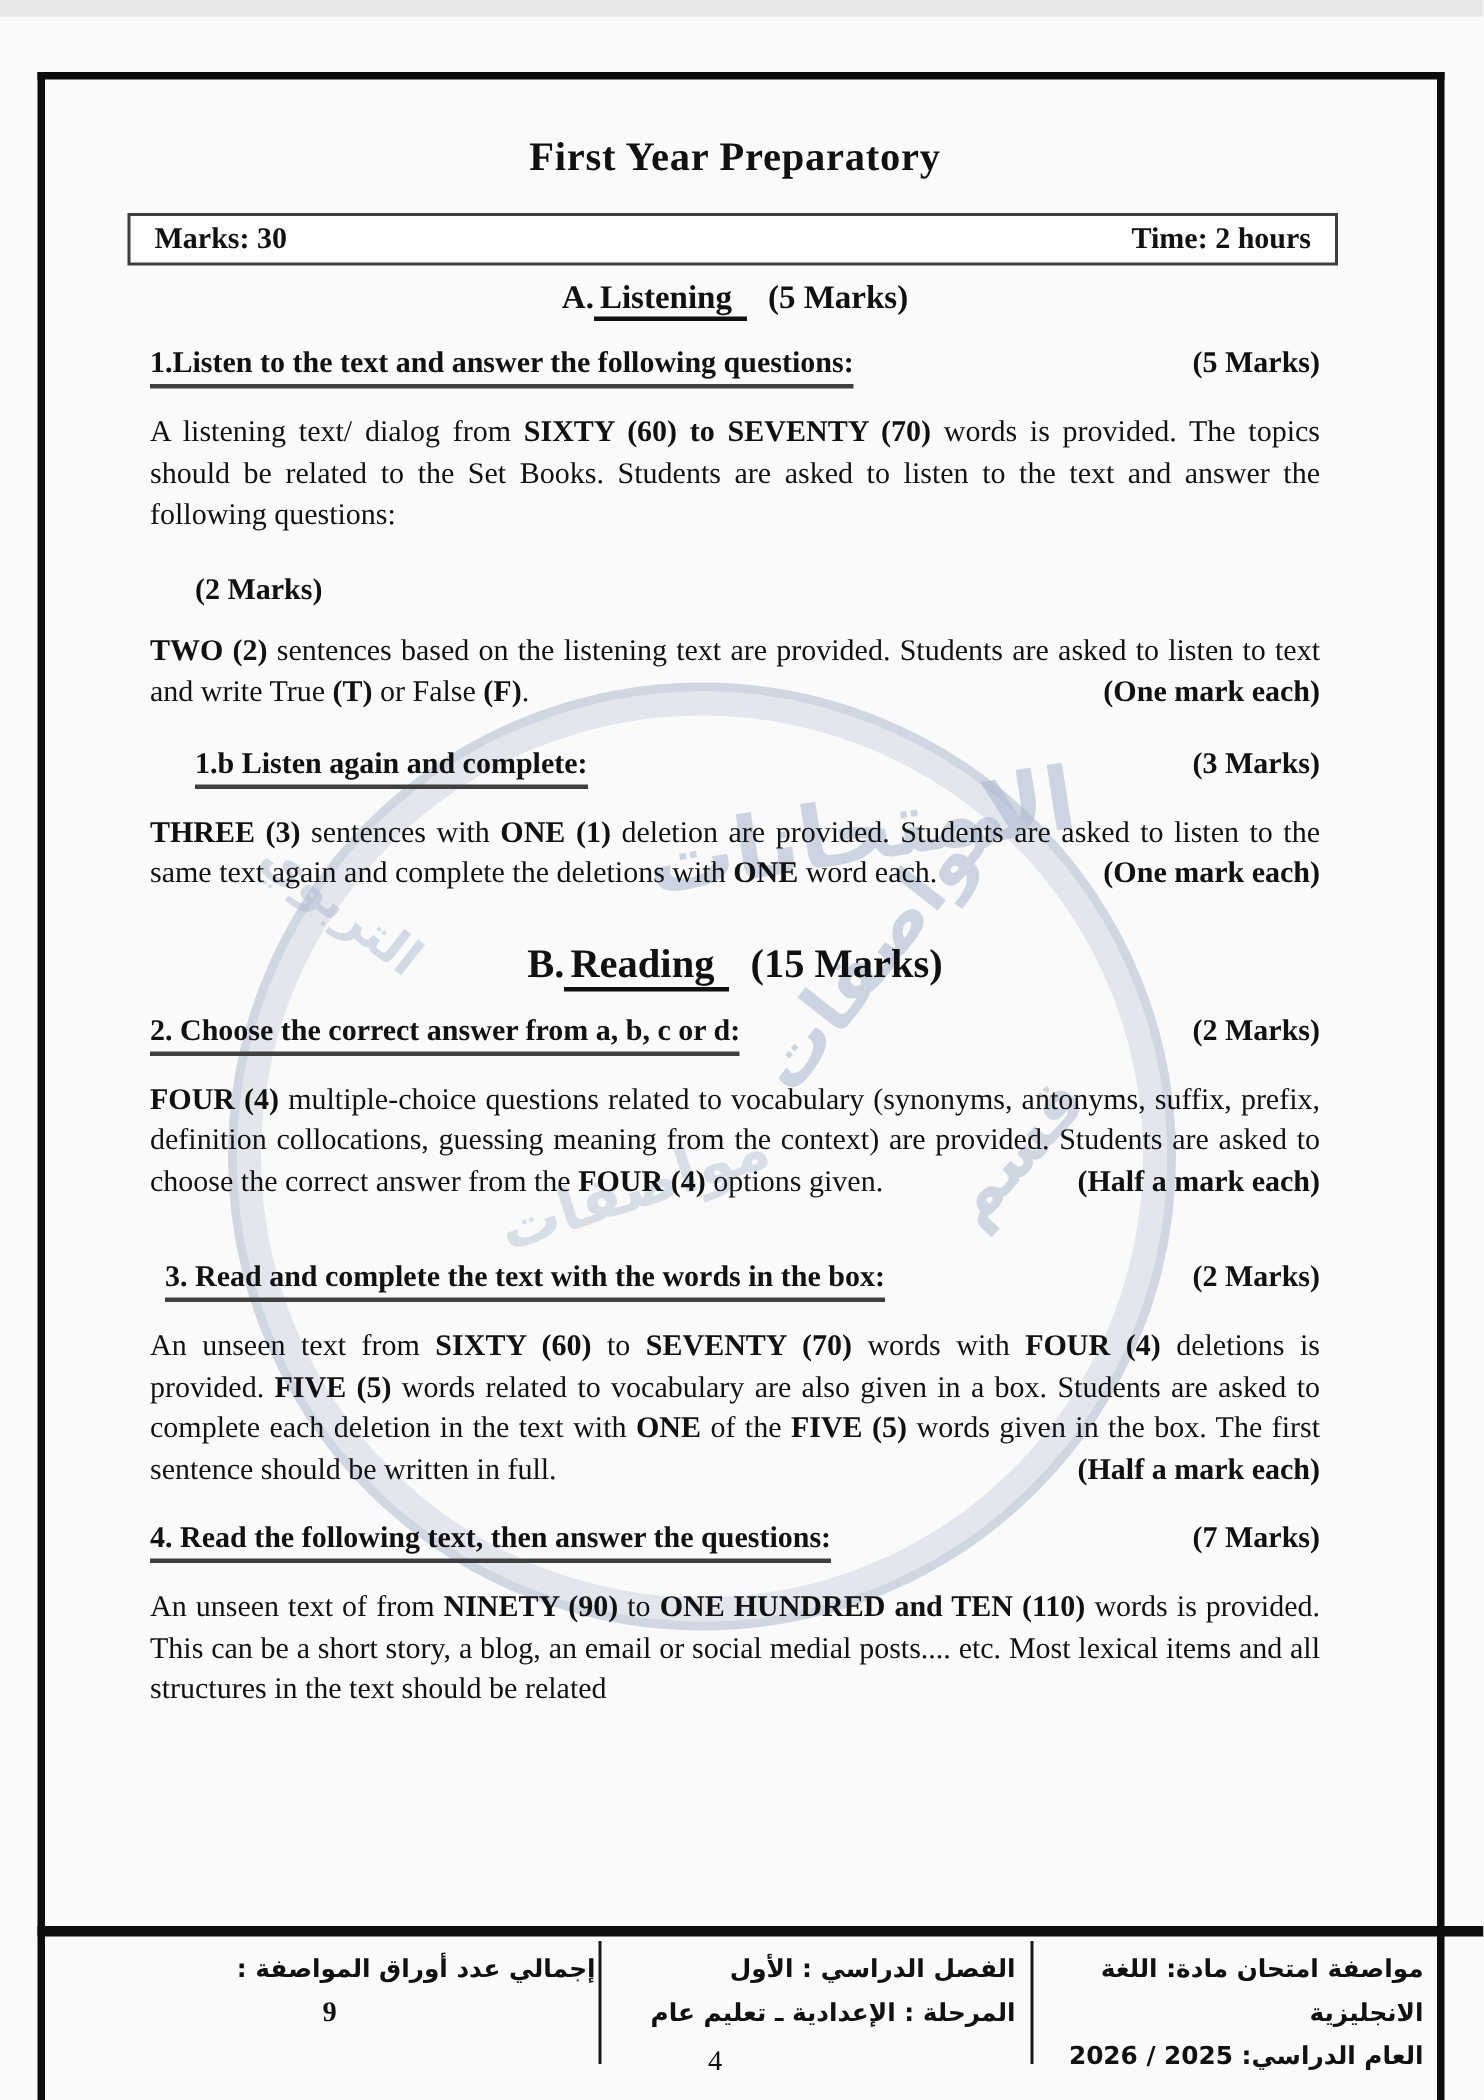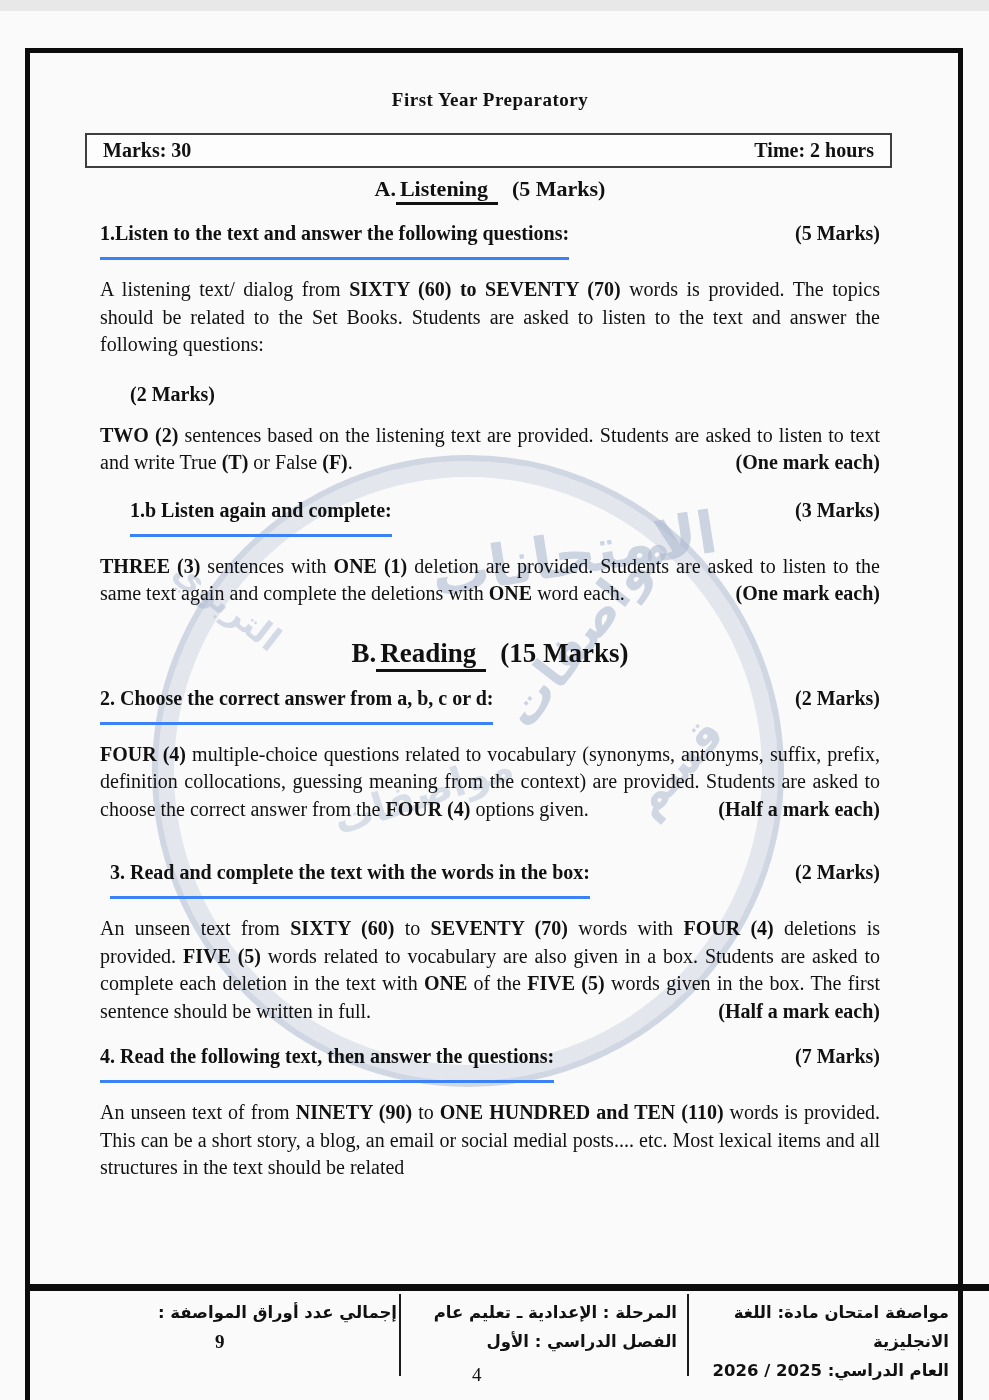--- a/index.html
+++ b/index.html
@@ -20,32 +20,32 @@
     border:6px solid rgba(158,172,200,.45);box-shadow:inset 0 0 0 14px rgba(255,255,255,0),inset 0 0 0 16px rgba(158,172,200,.25);
   }
   .wm-text{font-family:"DejaVu Sans","Liberation Sans",sans-serif;font-weight:bold;opacity:.55;white-space:nowrap;}
   .wm-t1{left:430px;top:520px;font-size:58px;transform:rotate(-9deg);}
   .wm-t2{left:470px;top:600px;font-size:50px;transform:rotate(-52deg);}
   .wm-t3{left:165px;top:585px;font-size:34px;transform:rotate(38deg);opacity:.45;}
   .wm-t4{left:620px;top:740px;font-size:46px;transform:rotate(-48deg);opacity:.5;}
   .wm-t5{left:330px;top:770px;font-size:40px;transform:rotate(-18deg);opacity:.4;}
   
   .content{position:absolute;left:100px;top:53px;width:780px;z-index:1;}
-  .doc-title{margin-top:36px;text-align:center;font-size:19px;font-weight:bold;letter-spacing:.5px;}
+  .doc-title{margin-top:36px;text-align:center;font-size:27px;font-weight:bold;letter-spacing:.5px;}
   .mt-box{
     margin:22px -12px 0 -15px;border:2px solid #3e3e3e;background:rgba(255,255,255,.6);
     display:flex;justify-content:space-between;align-items:center;
     padding:4px 16px;font-size:20px;font-weight:bold;text-align:center;
   }
   .sec-line{margin-top:8px;text-align:center;font-size:22px;font-weight:bold;}
   .sec-line.reading{margin-top:30px;font-size:27px;}
   .u-sec{border-bottom:3px solid #111;padding:0 10px 1px 4px;}
   .sec-marks{margin-left:14px;}
   .hrow{display:flex;justify-content:space-between;align-items:baseline;font-size:20px;font-weight:bold;}
-  .hrow .hu{border-bottom:3px solid #3b82f6;padding-bottom:12px;text-align:center;}
+  .hrow .hu{border-bottom:3px solid #404040;padding-bottom:2px;text-align:center;}
   .hrow .hm{white-space:nowrap;}
   .mt20{margin-top:20px;} .mt22{margin-top:22px;} .mt24{margin-top:24px;} .mt18{margin-top:18px;} .mt46{margin-top:38px;}
   .ind1{padding-left:30px;} .ind2{padding-left:10px;}
   .para{
     display:flow-root;margin:16px 0 0 0;font-size:20px;line-height:27.5px;
     text-align:justify;
   }
   .para .b{font-weight:bold;}
   .tail{float:right;font-weight:bold;}
   
@@ -131,22 +131,22 @@
 </div>
 
 <div class="footer-line"></div>
 
 <div class="footer">
   <div class="fc fc-subject">
     <div>مواصفة امتحان مادة: اللغة الانجليزية</div>
     <div>العام الدراسي:  2025 / 2026</div>
   </div>
   <div class="fc fc-stage">
+    <div>الفصل الدراسي : الأول</div>
     <div>المرحلة :   الإعدادية ـ تعليم عام</div>
-    <div>الفصل الدراسي : الأول</div>
   </div>
   <div class="fc fc-total">
     <div>إجمالي عدد أوراق المواصفة :</div>
     <div class="total-num">9</div>
   </div>
 </div>
 
 <div class="page-num">4</div>
 
 </body></html>

